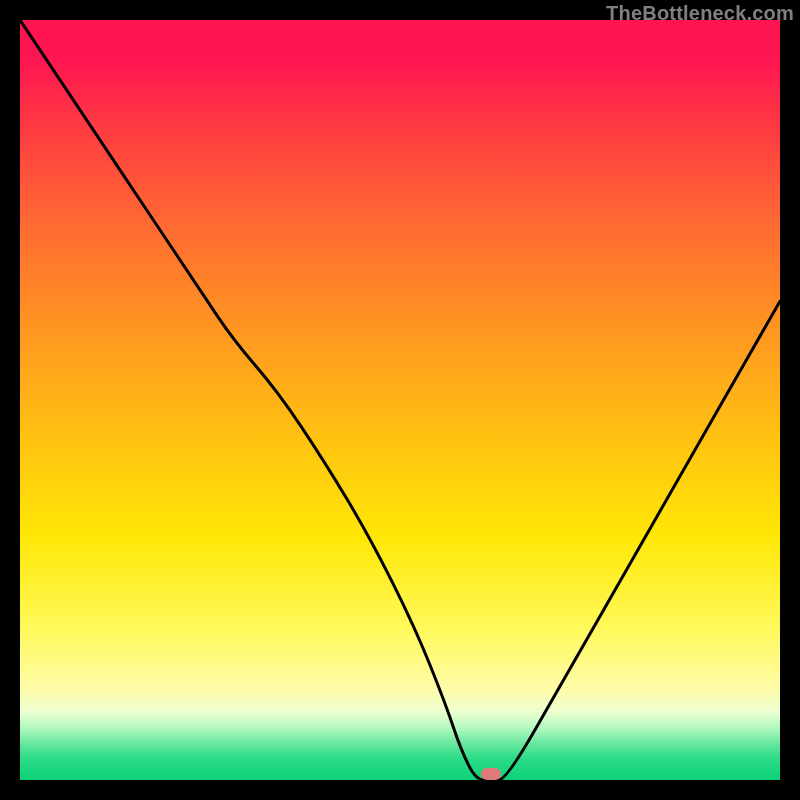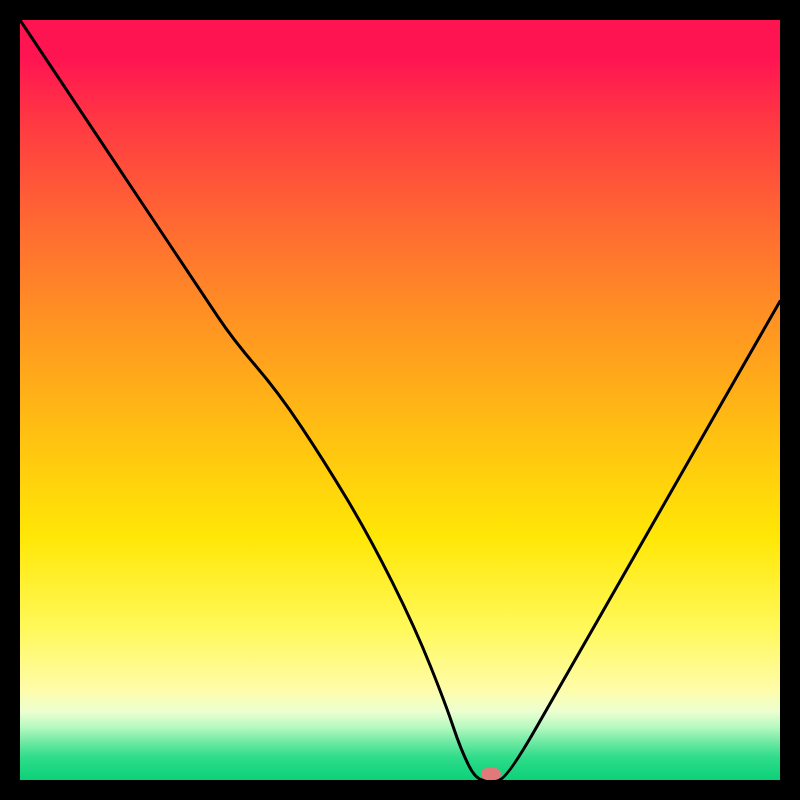--- a/index.html
+++ b/index.html
@@ -70,20 +70,21 @@
     color: #808080;
     font-size: 20px;
     font-weight: bold;
     letter-spacing: 0.2px;
   }
 </style>
 </head>
 <body>
 
 <div class="frame">
+  <div class="watermark">TheBottleneck.com</div>
   <div class="plot">
     <div class="gradient"></div>
     <svg class="curve" viewBox="0 0 760 760" preserveAspectRatio="none">
       <path id="curve-path" d="M 0.00 0.00 Q 0.00 0.00 30.40 45.60 Q 60.80 91.20 91.20 136.80 Q 121.60 182.40 152.00 228.00 Q 182.40 273.60 197.60 296.40 Q 212.80 319.20 235.60 345.80 Q 258.40 372.40 281.20 406.60 Q 304.00 440.80 326.80 478.80 Q 349.60 516.80 372.40 562.40 Q 395.20 608.00 410.40 646.00 Q 425.60 684.00 433.20 706.80 Q 440.80 729.60 448.40 744.80 Q 456.00 760.00 463.60 760.00 Q 471.20 760.00 478.80 760.00 Q 486.40 760.00 516.80 706.80 Q 547.20 653.60 577.60 600.40 Q 608.00 547.20 638.40 494.00 Q 668.80 440.80 699.20 387.60 Q 729.60 334.40 744.80 307.80 T 760.00 281.20" fill="none" stroke="#000" stroke-width="3" stroke-linejoin="round" stroke-linecap="round"></path>
     </svg>
     <div id="marker" class="marker" style="left: 461.2px; top: 747.92px;"></div>
   </div>
 </div>
 
 </body></html>

